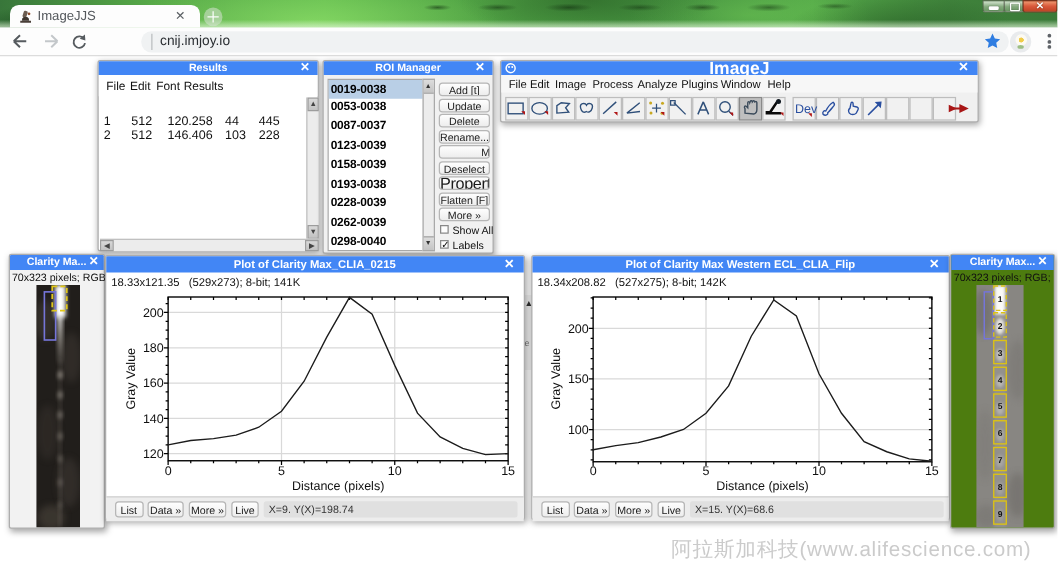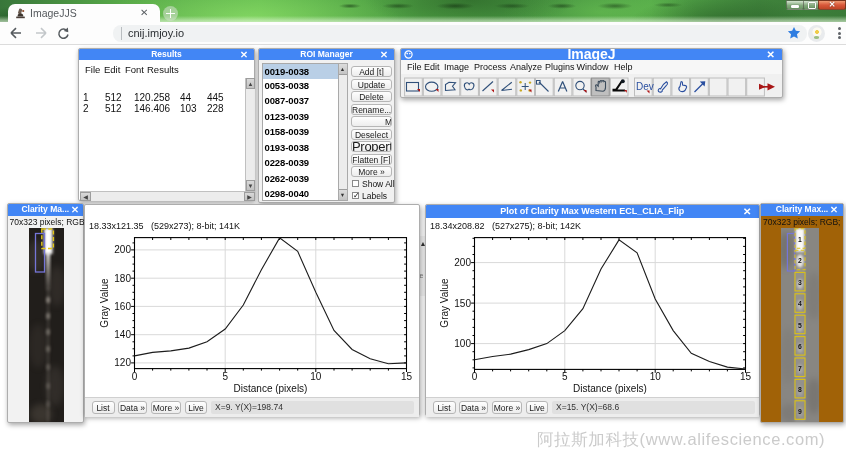--- a/index.html
+++ b/index.html
@@ -279,20 +279,21 @@
     <ellipse cx="19.1" cy="176" rx="1.9" ry="3.2" fill="#bcb4aa" opacity="0.22" filter="url(#bl2)"></ellipse>
     <rect x="6.5" y="5.5" width="9" height="38.5" fill="none" stroke="#7575d8" stroke-width="1.3"></rect>
     <rect x="12.8" y="1" width="11.6" height="19.5" fill="none" stroke="#e2c718" stroke-width="1.4" stroke-dasharray="4 2.5"></rect>
   </svg>
 </div>
 <div class="abs" style="left:419.5px;top:236px;width:6px;height:60px;background:#f4f4f4;font-size:7px;color:#333;">
   <div class="abs" style="left:0;top:4px;">▲</div>
     <div class="abs" style="left:0;top:36px;color:#777;">e</div>
 </div>
 <div class="win" id="winPlot1" style="left:84px;top:204px;width:335.5px;height:212px;background:#fff;">
+  <div class="tbar" style="height:13px;line-height:13px;font-size:9px;">Plot of Clarity Max_CLIA_0215</div>
   <div class="tx" style="right:7px;font-size:10px;line-height:13px;">✕</div>
   <div class="abs" style="left:4px;top:15.5px;font-size:9px;color:#111;white-space:nowrap;">18.33x121.35&nbsp;&nbsp;&nbsp;(529x273); 8-bit; 141K</div>
   <svg class="abs" style="left:0;top:13px;" width="335.5" height="179" viewBox="0 0 335.5 179">
     <g stroke="#d9d9d9" stroke-width="1">
       <path d="M140.2 19.6 V150.6 M230.8 19.6 V150.6"></path>
       <path d="M49.5 144.9 H321.5 M49.5 116.7 H321.5 M49.5 88.4 H321.5 M49.5 60.2 H321.5 M49.5 31.9 H321.5"></path>
     </g>
     <rect x="49.5" y="19.6" width="272" height="131" fill="none" stroke="#000" stroke-width="1.1"></rect>
     <path stroke="#000" stroke-width="1" fill="none" d="M49.5 144.9h-3.4M49.5 137.9h-2.0M49.5 130.8h-2.0M49.5 123.8h-2.0M49.5 116.7h-3.4M49.5 109.6h-2.0M49.5 102.6h-2.0M49.5 95.5h-2.0M49.5 88.4h-3.4M49.5 81.4h-2.0M49.5 74.3h-2.0M49.5 67.3h-2.0M49.5 60.2h-3.4M49.5 53.1h-2.0M49.5 46.1h-2.0M49.5 39.0h-2.0M49.5 31.9h-3.4M49.5 24.9h-2.0M321.5 144.9h-2.4M321.5 137.9h-2.4M321.5 130.8h-2.4M321.5 123.8h-2.4M321.5 116.7h-2.4M321.5 109.6h-2.4M321.5 102.6h-2.4M321.5 95.5h-2.4M321.5 88.4h-2.4M321.5 81.4h-2.4M321.5 74.3h-2.4M321.5 67.3h-2.4M321.5 60.2h-2.4M321.5 53.1h-2.4M321.5 46.1h-2.4M321.5 39.0h-2.4M321.5 31.9h-2.4M321.5 24.9h-2.4"></path>
     <path stroke="#000" stroke-width="1" fill="none" d="M49.5 150.6v3.4M67.6 150.6v2.0M85.8 150.6v2.0M103.9 150.6v2.0M122.0 150.6v2.0M140.2 150.6v3.4M158.3 150.6v2.0M176.4 150.6v2.0M194.6 150.6v2.0M212.7 150.6v2.0M230.8 150.6v3.4M249.0 150.6v2.0M267.1 150.6v2.0M285.2 150.6v2.0M303.4 150.6v2.0M321.5 150.6v3.4M49.5 19.6v2.4M67.6 19.6v2.4M85.8 19.6v2.4M103.9 19.6v2.4M122.0 19.6v2.4M140.2 19.6v2.4M158.3 19.6v2.4M176.4 19.6v2.4M194.6 19.6v2.4M212.7 19.6v2.4M230.8 19.6v2.4M249.0 19.6v2.4M267.1 19.6v2.4M285.2 19.6v2.4M303.4 19.6v2.4M321.5 19.6v2.4"></path>
@@ -345,21 +346,21 @@
     </g>
   </svg>
   <div class="abs" style="left:0;top:192px;width:100%;height:20px;background:#ededed;border-top:1px solid #d0d0d0;box-sizing:border-box;">
     <div class="btn" style="left:6.5px;top:2.5px;width:23px;height:13px;line-height:12px;">List</div>
     <div class="btn" style="left:33px;top:2.5px;width:29px;height:13px;line-height:12px;">Data »</div>
     <div class="btn" style="left:66px;top:2.5px;width:30px;height:13px;line-height:12px;">More »</div>
     <div class="btn" style="left:100px;top:2.5px;width:22px;height:13px;line-height:12px;">Live</div>
     <div class="abs" style="left:126px;top:2.5px;width:203px;height:13px;background:#e0e0e0;border-radius:2px;font-size:8.5px;color:#333;line-height:13px;padding-left:4px;box-sizing:border-box;">X=15. Y(X)=68.6</div>
   </div>
 </div>
-<div class="win" id="winClipR" style="left:760px;top:203px;width:84px;height:220px;background:#a16207;">
+<div class="win" id="winClipR" style="left:760px;top:203px;width:84px;height:220px;background:#4d7c0f;">
   <div class="tbar" style="height:11.5px;line-height:11.5px;">Clarity Max...</div>
   <div class="tx" style="right:5px;font-size:9.5px;line-height:11.5px;">✕</div>
   <div class="abs" style="left:2px;top:12.5px;font-size:8.5px;color:#111;white-space:nowrap;">70x323 pixels; RGB;</div>
   <svg class="abs" style="left:20px;top:24px;" width="38" height="194" viewBox="0 0 38 194">
     <defs>
       <filter id="bl3" x="-50%" y="-50%" width="200%" height="200%">
           <feGaussianBlur stdDeviation="3"></feGaussianBlur>
         </filter>
       <filter id="bl4" x="-50%" y="-50%" width="200%" height="200%">
           <feGaussianBlur stdDeviation="1.2"></feGaussianBlur>

